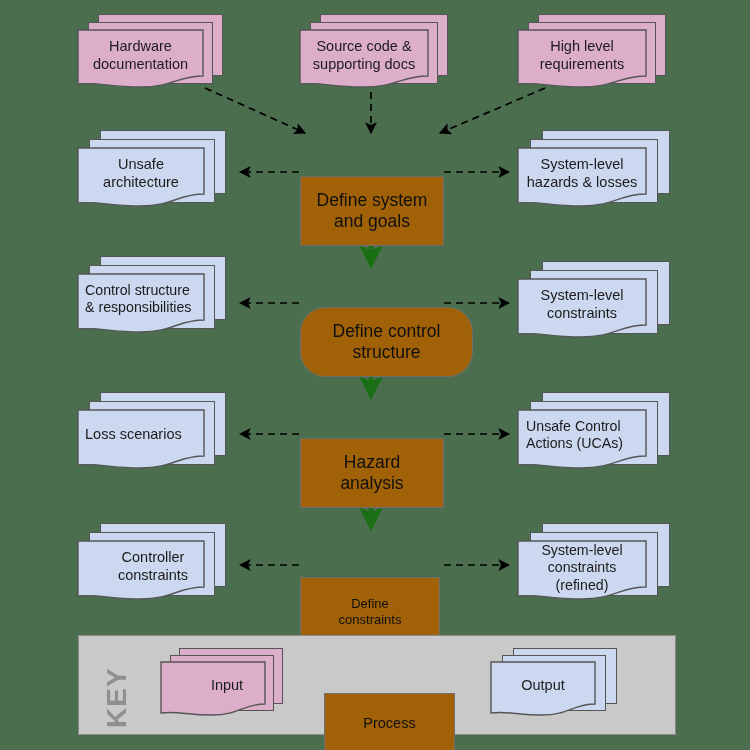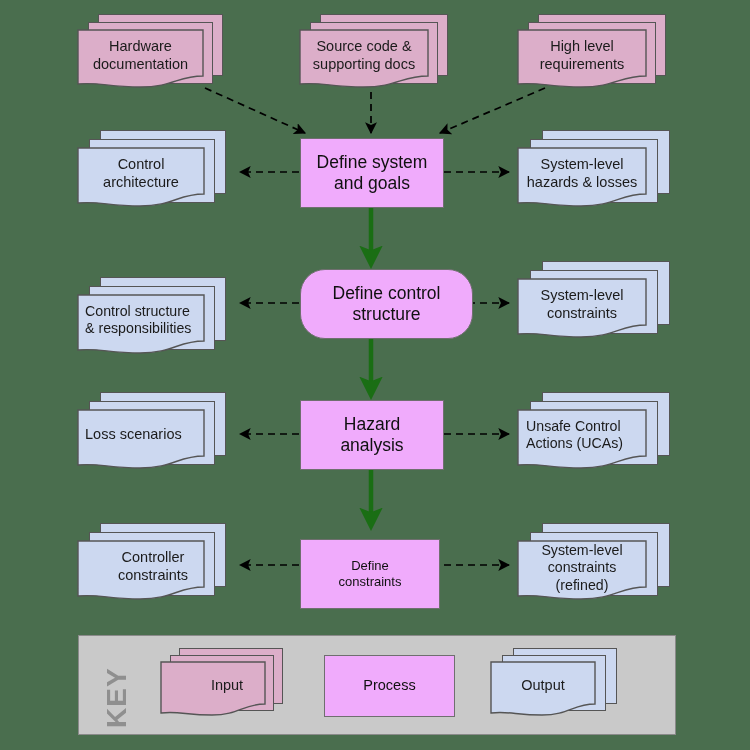--- a/index.html
+++ b/index.html
@@ -34,27 +34,28 @@
     text-align: center;
     white-space: pre-line;
   }
 
   
   .frontsheet { position:absolute; left:0; top:0; overflow:visible; }
 
   
   .process {
     position: absolute;
-    background: #f0abfc;
+    background: #a16207;
     border: 1.6px solid #6f6f6f;
     display: flex; align-items: center; justify-content: center;
     text-align: center;
     color: #101010;
     line-height: 1.2;
     white-space: pre-line;
+    margin-top: 38px;
   }
 
   
   #keypanel {
     position: absolute;
     background: #c9c9c9;
     border: 1.4px solid #8a8a8a;
   }
   #keyword {
     position: absolute;
@@ -178,25 +179,25 @@
 
   <div class="process" style="left:300px; top:539px; width:140px; height:70px; font-size:13px;">Define
 constraints</div>
 
   <div class="docstack" style="left:78px; top:130px; width:148px; height:86px;">
     <div class="sheet s3" style="left:22px; top:0px; width:126px; height:64px; background:#ccd8f0;"></div>
     <div class="sheet s2" style="left:11px; top:9px; width:126px; height:64px; background:#ccd8f0;"></div>
     <svg class="frontsheet" width="148" height="96" viewBox="0 0 148 96">
       <path d="M 0 18 L 126 18 L 126 64 C 100 64 95 76 62 76 C 30 76 22 71 0 73 Z" fill="#ccd8f0" stroke="#555555" stroke-width="1.4"></path>
     </svg>
-    <div class="label" style="top:26px; width:126px; font-size:14.5px; text-align:center;">Control
+    <div class="label" style="top:26px; width:126px; font-size:14.5px; text-align:center;">Unsafe
 architecture</div>
   </div>
 
-  <div class="docstack" style="left:78px; top:277px; width:163px; height:86px;">
+  <div class="docstack" style="left:78px; top:256px; width:163px; height:86px;">
     <div class="sheet s3" style="left:22px; top:0px; width:126px; height:64px; background:#ccd8f0;"></div>
     <div class="sheet s2" style="left:11px; top:9px; width:126px; height:64px; background:#ccd8f0;"></div>
     <svg class="frontsheet" width="148" height="96" viewBox="0 0 148 96">
       <path d="M 0 18 L 126 18 L 126 64 C 100 64 95 76 62 76 C 30 76 22 71 0 73 Z" fill="#ccd8f0" stroke="#555555" stroke-width="1.4"></path>
     </svg>
     <div class="label" style="top:26px; left:7px; width:126px; font-size:14.2px; text-align:left;">Control structure
 &amp; responsibilities</div>
   </div>
 
   <div class="docstack" style="left:78px; top:392px; width:148px; height:86px;">

